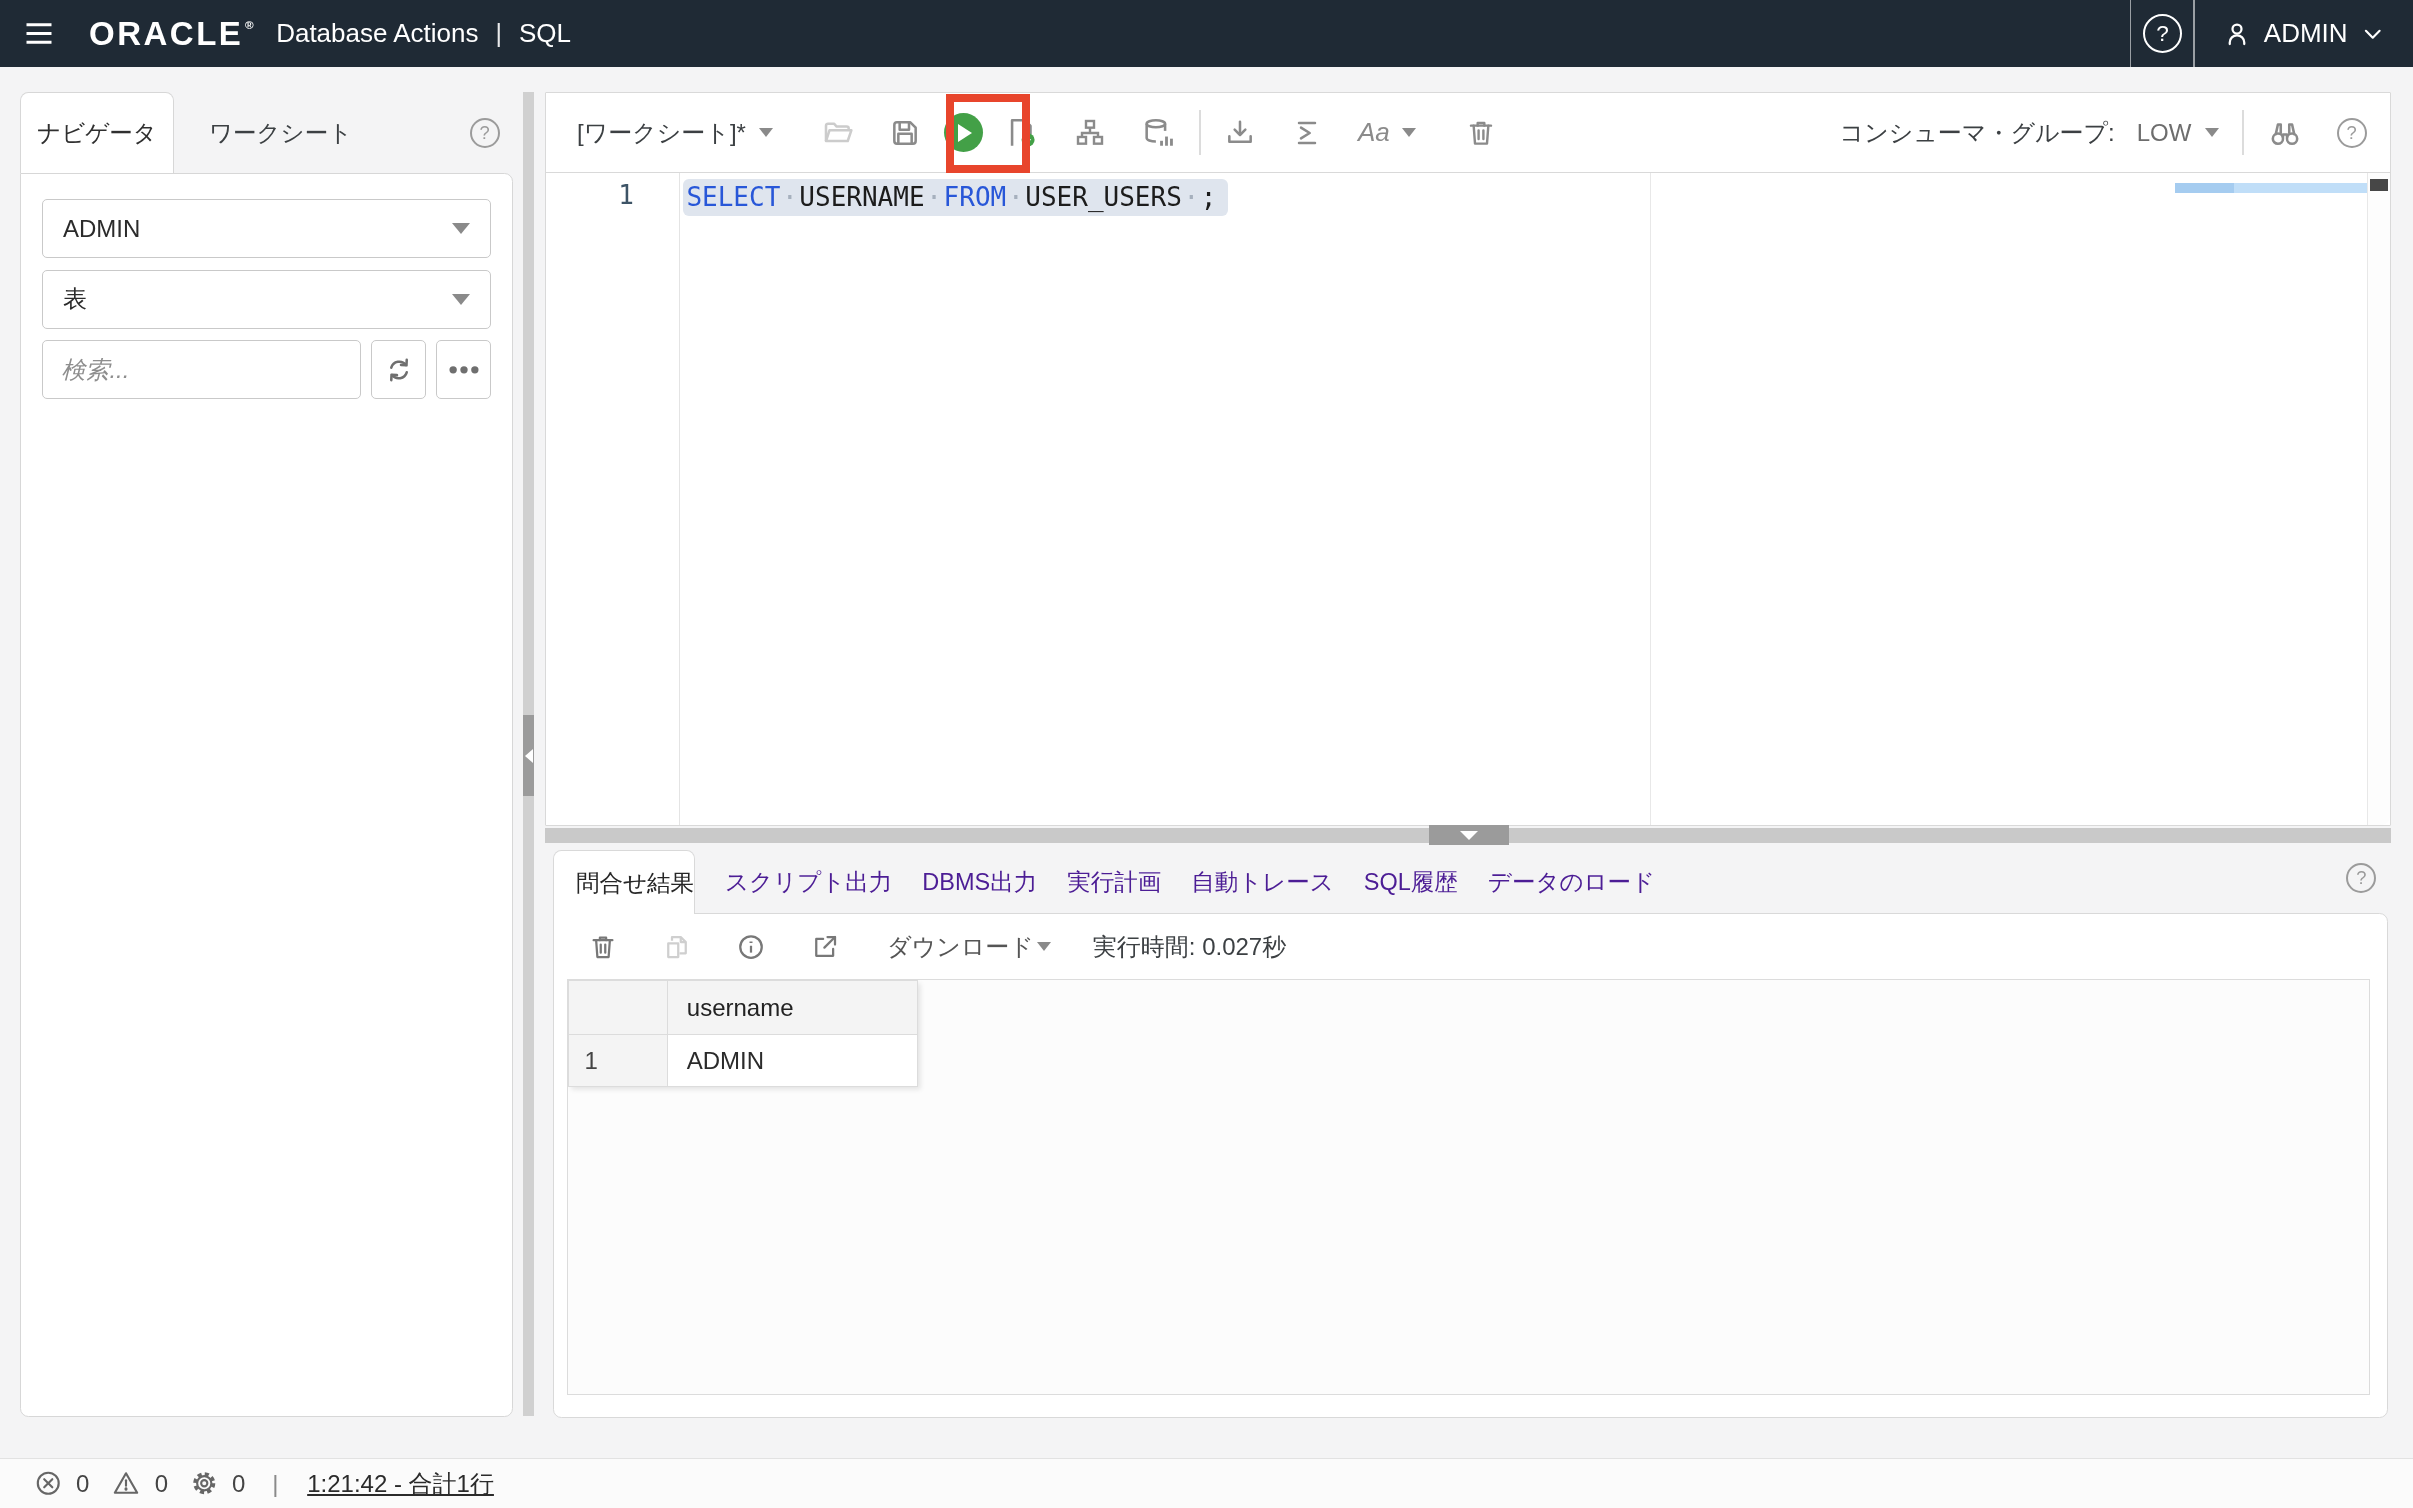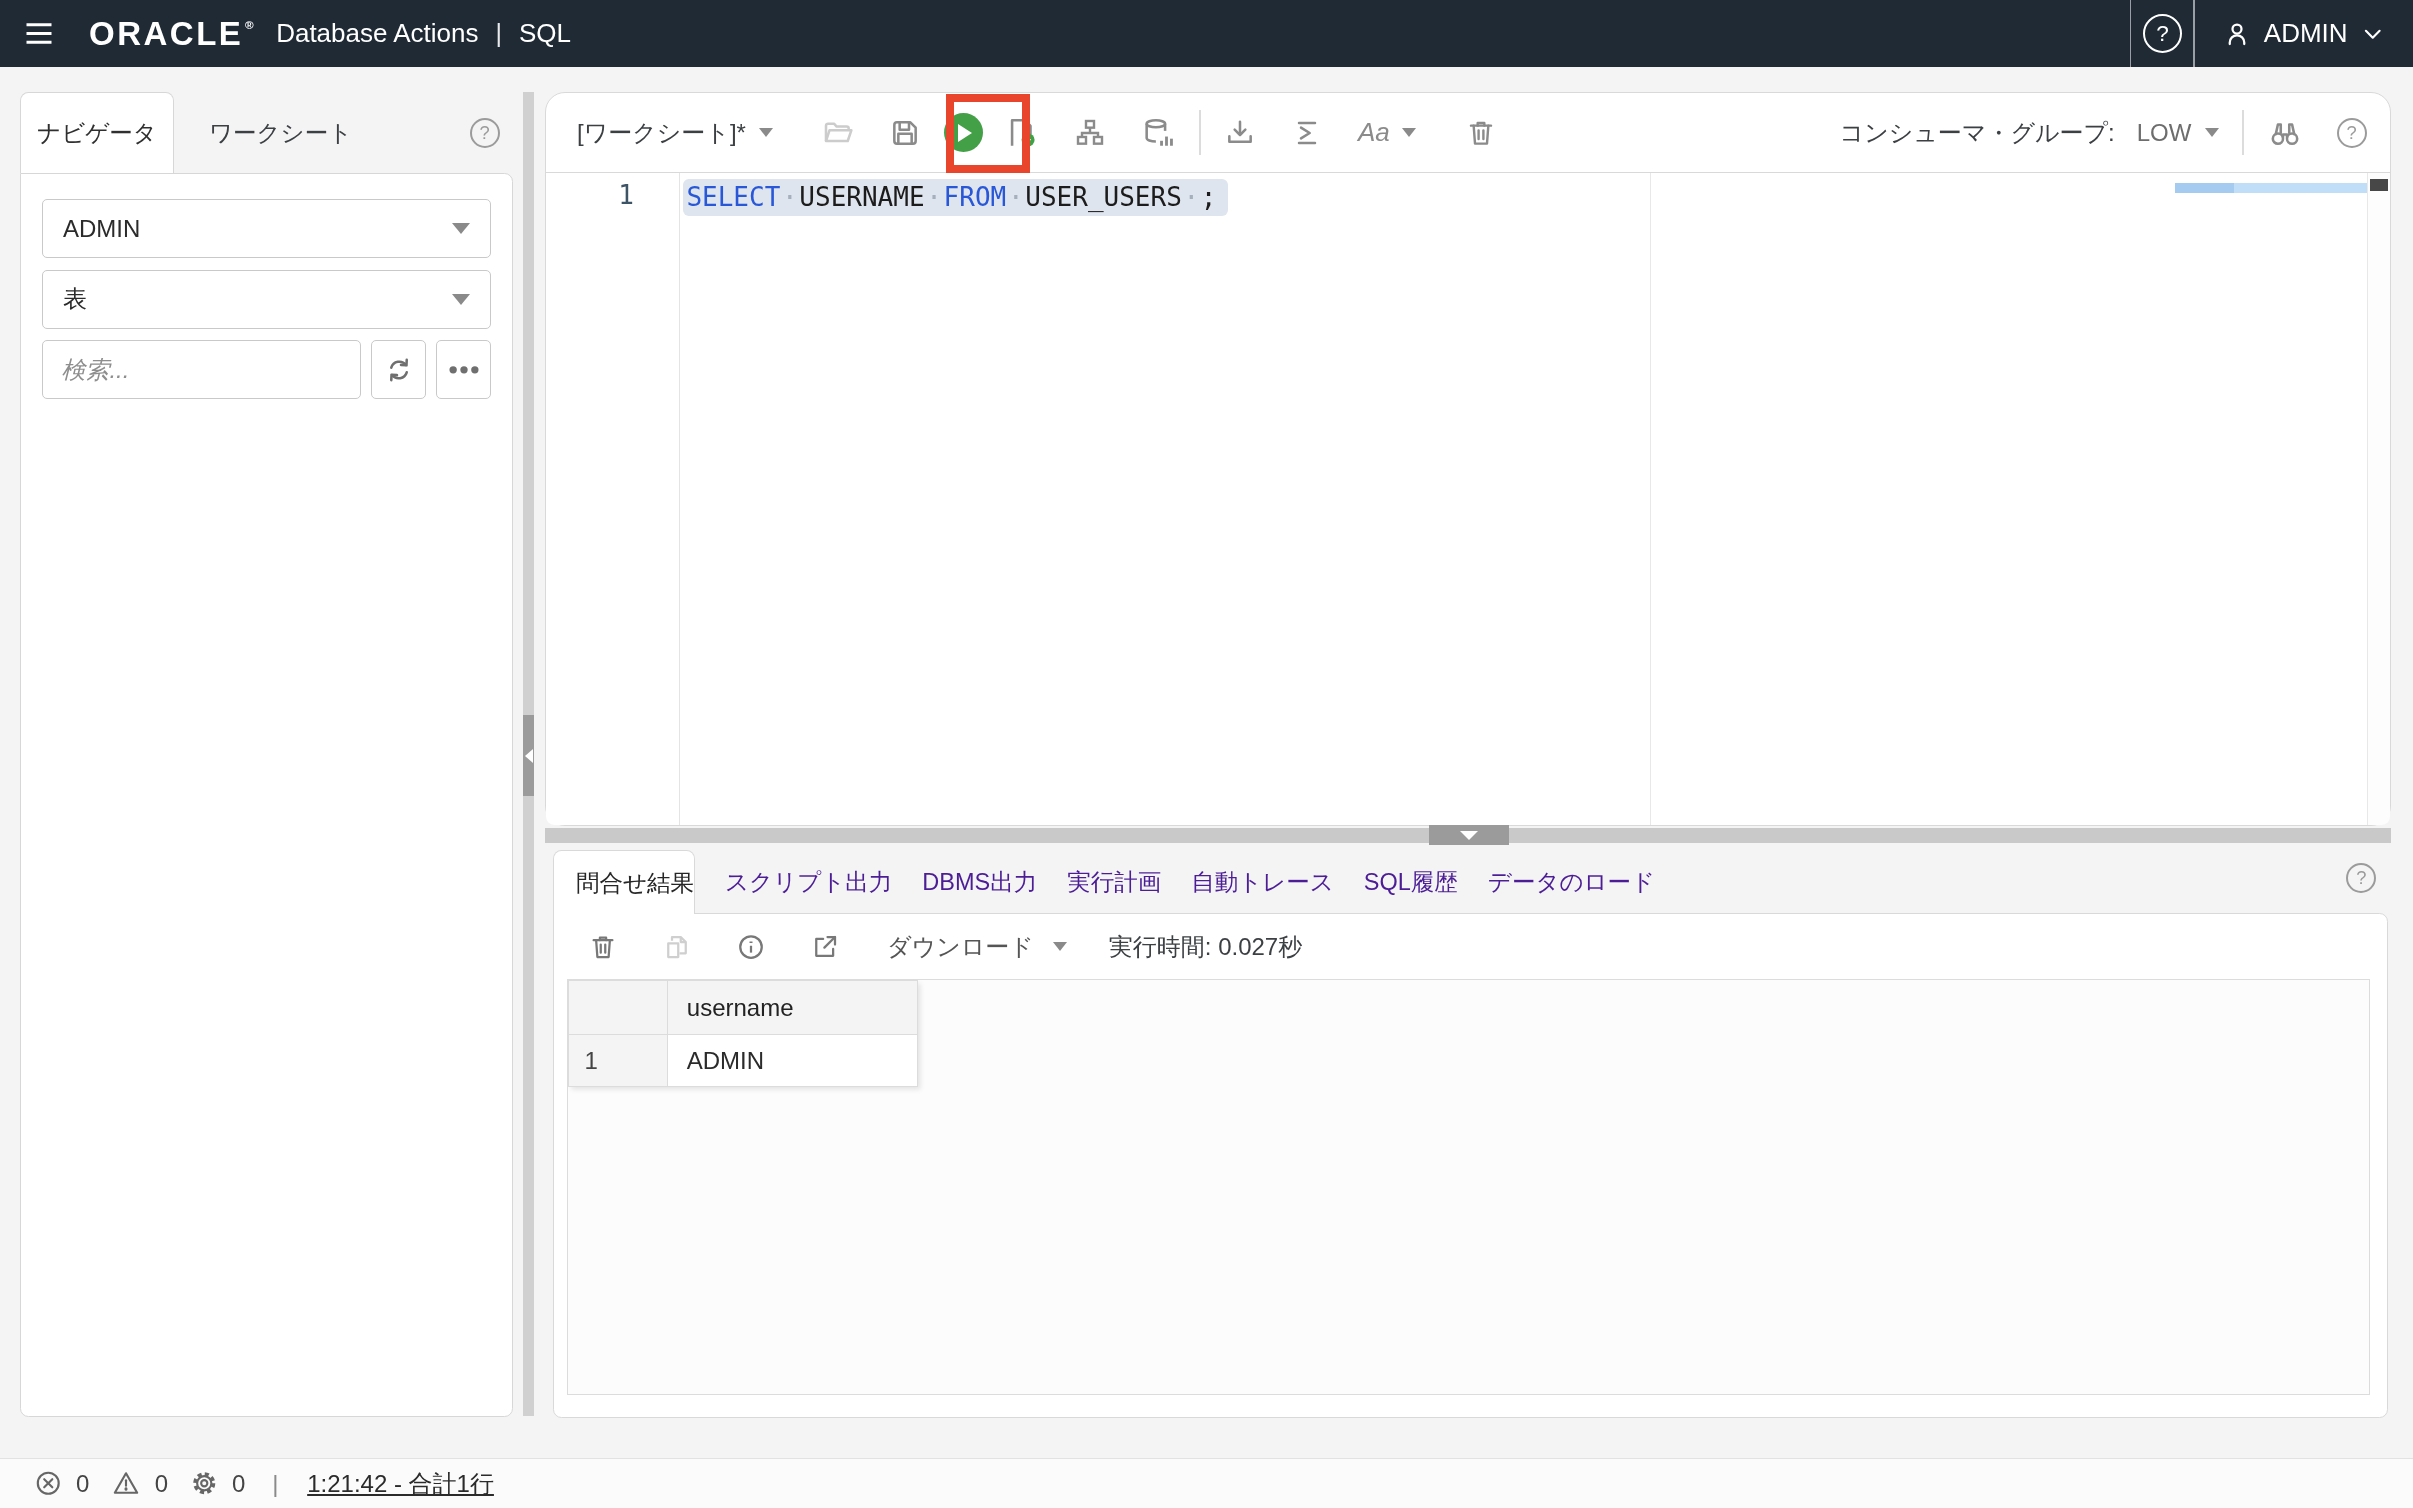--- a/index.html
+++ b/index.html
@@ -83,21 +83,21 @@
   .hsplit-track { position:absolute; left:545px; top:828px; width:1846px; height:15px; background:#c9c9c9; }
   .hsplit-handle {
     position:absolute; left:1429px; top:825px; width:80px; height:20px; background:#9b9b9b;
     display:flex; align-items:center; justify-content:center; cursor:row-resize;
   }
   .tri-down { width:0; height:0; border-left:9.2px solid transparent; border-right:9.2px solid transparent; border-top:9.2px solid #fff; }
 
   
   .main-card {
     position:absolute; left:545px; top:92px; width:1846px; height:734px;
-    background:#fff; border:0.8px solid #d9d9d9; border-radius:20px;
+    background:#fff; border:0.8px solid #d9d9d9; border-radius:1px;
   }
   .ws-toolbar {
     height:80px; border-bottom:0.8px solid #d9d9d9;
     display:flex; align-items:center; padding:0 23.5px 0 31px;
   }
   .ws-title { display:flex; align-items:center; gap:13.4px; font-size:24px; color:#3c4043; cursor:pointer; }
   .tool-ic { color:#8b8b8b; display:flex; align-items:center; justify-content:center; cursor:pointer; }
   .tool-ic.disabled { color:#cccccc; cursor:default; }
   .tb-gap { width:35px; }
   .tb-gap-lg { width:49px; }
@@ -149,21 +149,21 @@
   .res-tab:first-of-type { margin-left:27px; }
   .res-tabs .mini-help { position:absolute; right:11.7px; top:13.4px; }
   .res-card {
     position:absolute; left:553px; top:913px; width:1835px; height:505px;
     background:#fff; border:0.8px solid #d9d9d9; border-radius:0 8.4px 8.4px 8.4px;
   }
   .res-toolbar { height:65px; display:flex; align-items:center; padding-left:34px; }
   .res-ic { color:#787878; display:flex; align-items:center; cursor:pointer; }
   .res-ic.disabled { color:#cfcfcf; cursor:default; }
   .res-gap { width:44px; }
-  .dl-group { display:flex; align-items:center; gap:19px; margin-left:47px; font-size:24px; color:#555; cursor:pointer; }
+  .dl-group { display:flex; align-items:center; gap:3px; margin-left:47px; font-size:24px; color:#555; cursor:pointer; }
   .exec-time { margin-left:42px; font-size:24px; color:#3c4043; }
   .grid-wrap { position:absolute; left:13.4px; top:65px; right:17px; bottom:22px; border:0.8px solid #dcdcdc; background:#fcfcfc; overflow:hidden; }
   .rtable { border-collapse:collapse; font-size:24px; color:#2b2b2b; box-shadow:2.5px 2.5px 5px rgba(0,0,0,.10); }
   .rtable th, .rtable td { border:0.8px solid #dcdcdc; }
   .rtable th { background:#f4f4f4; font-weight:400; height:54px; text-align:left; }
   .rtable .corner { width:99px; }
   .rtable .colhead { width:250px; padding-left:18.4px; color:#222; cursor:pointer; }
   .rtable td { height:52px; }
   .rtable .rownum { background:#f4f4f4; padding-left:15px; color:#444; }
   .rtable .cellval { background:#fff; padding-left:18.4px; cursor:pointer; }

